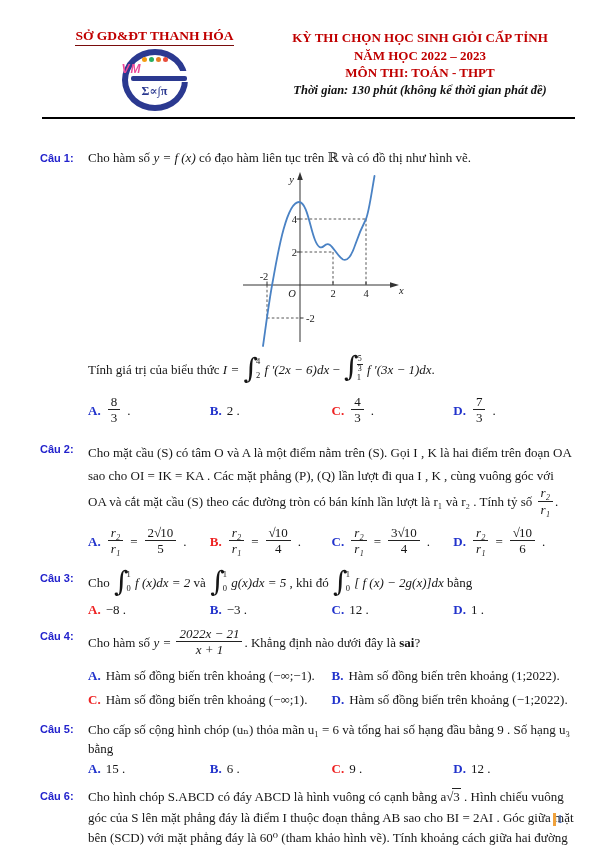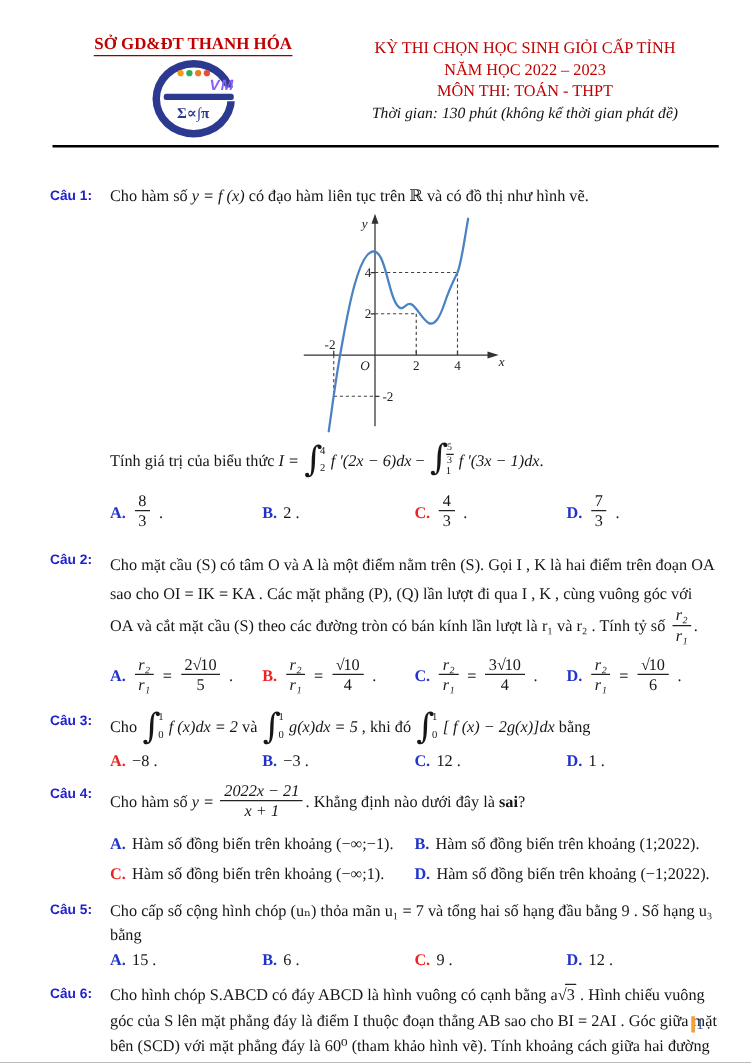--- a/index.html
+++ b/index.html
@@ -9,26 +9,26 @@
   .header{display:flex;padding:26px 28px 0 42px}
   .h-left{width:225px;text-align:center}
   .dept{display:inline-block;color:#c00000;font-weight:bold;font-size:13.5px;
         border-bottom:1.5px solid #7a0c0c;padding-bottom:1px;white-space:nowrap}
   .logo{position:relative;width:66px;height:62px;margin:3px auto 0}
   .ring{position:absolute;inset:0;border:6px solid #2b3990;border-radius:50%}
   .ring-gap{position:absolute;right:-3px;top:22px;width:12px;height:11px;background:#fff}
   .lbar{position:absolute;left:9px;right:1px;top:27px;height:5px;background:#2b3990;border-radius:2px}
   .ldots{position:absolute;top:8px;left:0;right:0;display:flex;justify-content:center;gap:2px}
   .dot{width:5px;height:5px;border-radius:50%}
-  .lvm{position:absolute;top:13px;left:0;right:0;text-align:right;
+  .lvm{position:absolute;top:13px;left:0;right:0;text-align:left;
        font-family:"Liberation Sans","DejaVu Sans",sans-serif;font-weight:bold;font-style:italic;
-       font-size:12px;color:#8b5cf6;letter-spacing:1px}
+       font-size:12px;color:#ec4899;letter-spacing:1px}
   .lsym{position:absolute;top:35px;left:0;right:0;text-align:center;font-size:12px;
         color:#2b3990;font-weight:bold}
-  .h-right{flex:1;text-align:center;color:#c00000;font-weight:normal;font-size:13px;
+  .h-right{flex:1;text-align:center;color:#c00000;font-weight:bold;font-size:13px;
            line-height:1.35;padding-top:3px}
   .duration{color:#111;font-style:italic;font-size:12.5px}
   .rule{margin:6px 26px 0 42px;border-bottom:2px solid #000}
   
   .qs{padding:10px 26px 0 40px;font-size:13px}
   .q{display:flex}
   .q-label{flex:none;width:48px;font-family:"Liberation Sans","DejaVu Sans",sans-serif;
            font-weight:bold;font-size:11px;color:#2222cc;padding-top:2.5px;white-space:nowrap}
   .q-body{flex:1;line-height:1.45}
   .m{font-style:italic}
@@ -347,21 +347,21 @@
               <span class="olabel blue">D.</span>
               <span>Hàm số đồng biến trên khoảng (−1;2022).</span>
             </div>
         </div>
       </div>
     </div>
 
     <div class="q" style="margin-top:11px">
       <div class="q-label">Câu 5:</div>
       <div class="q-body">
-        <div>Cho cấp số cộng hình chóp (uₙ) thỏa mãn u₁ = 7 và tổng hai số hạng đầu bằng 9 . Số hạng u₃</div>
+        <div>Cho cấp số cộng hình chóp (uₙ) thỏa mãn u₁ = 6 và tổng hai số hạng đầu bằng 9 . Số hạng u₃</div>
         <div>bằng</div>
         <div class="opts" style="margin-top:1px">
           <div class="opt">
               <span class="olabel blue">A.</span>
               <span>15 .</span>
             </div>
           <div class="opt">
               <span class="olabel blue">B.</span>
               <span>6 .</span>
             </div>

